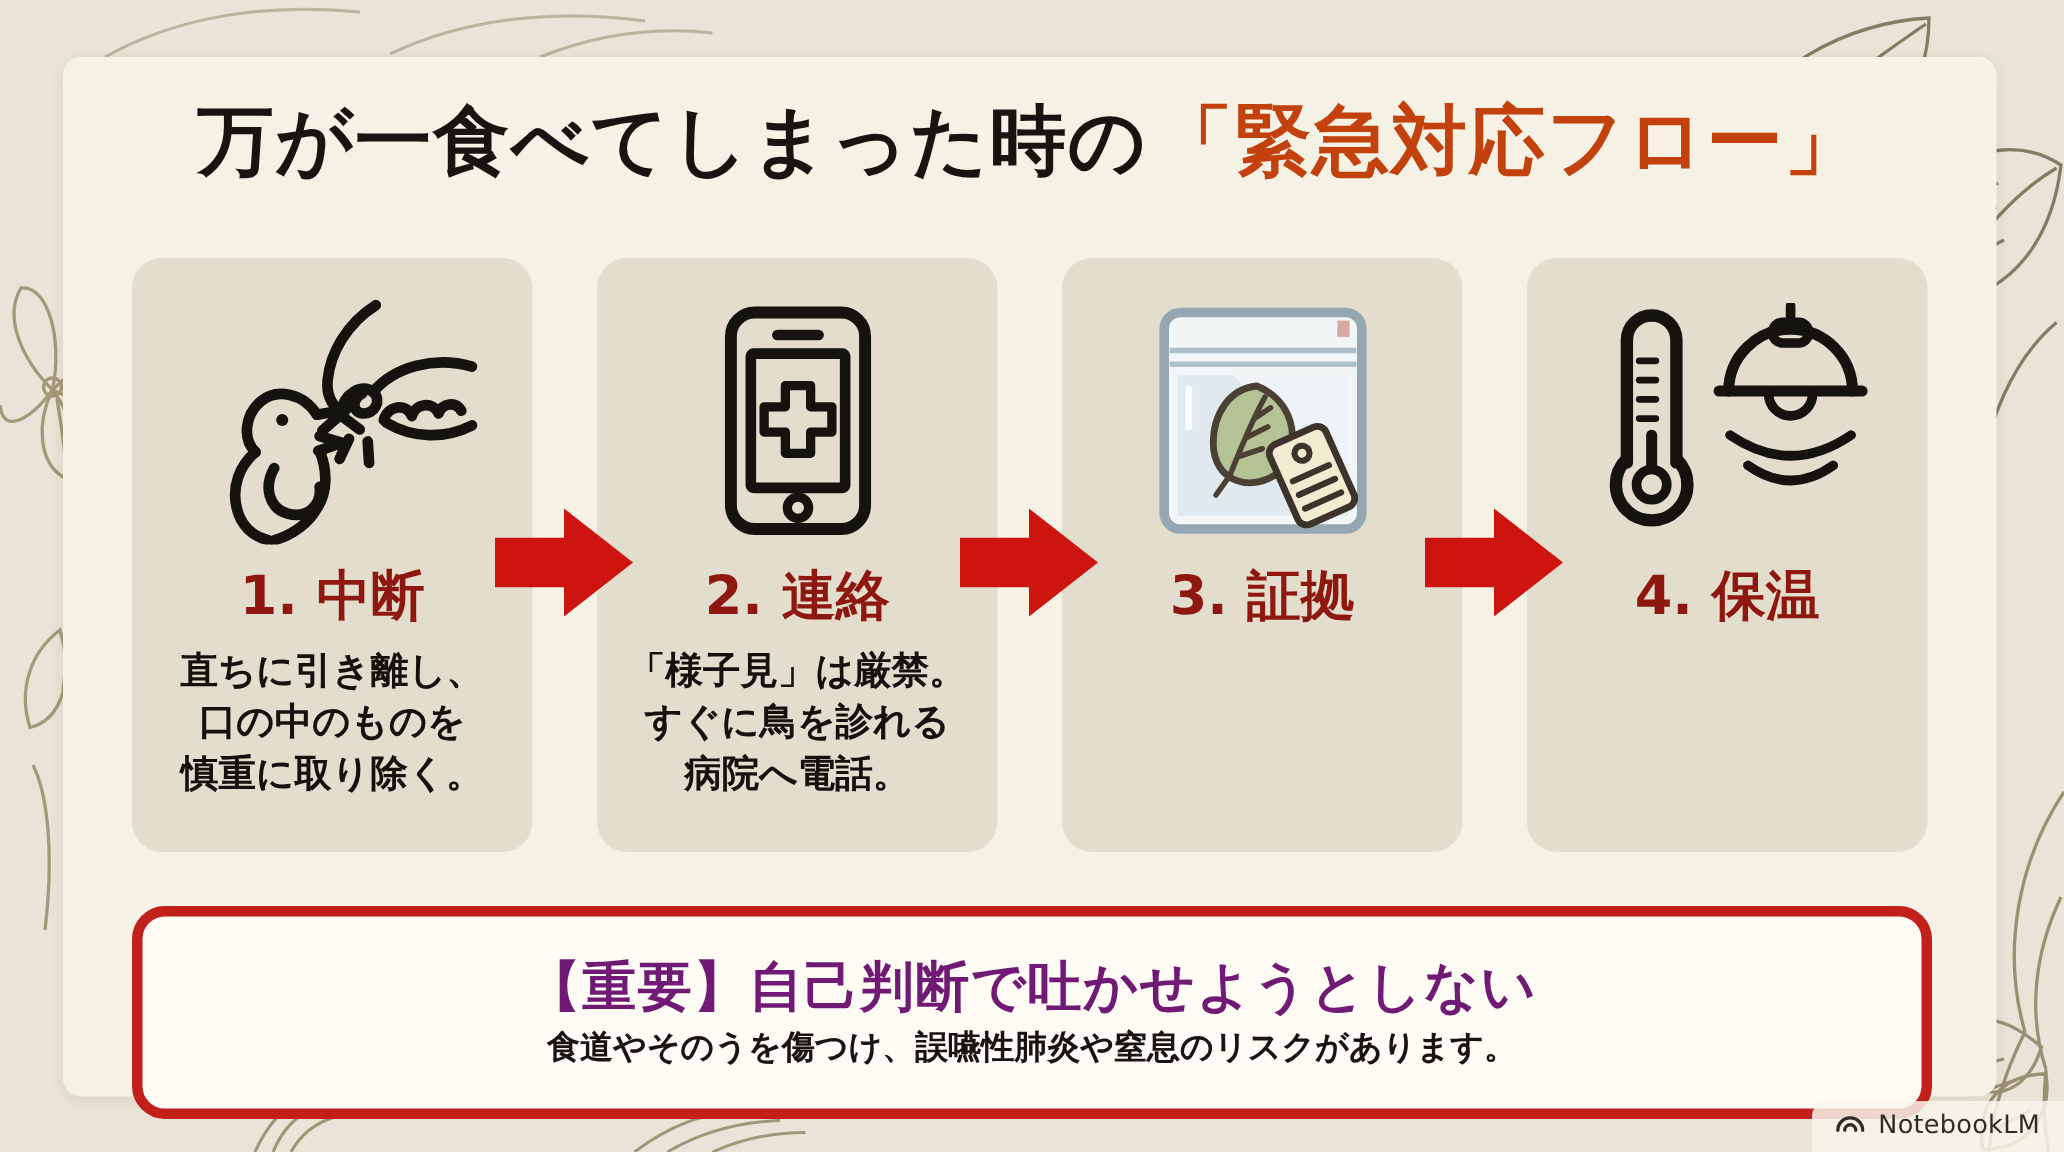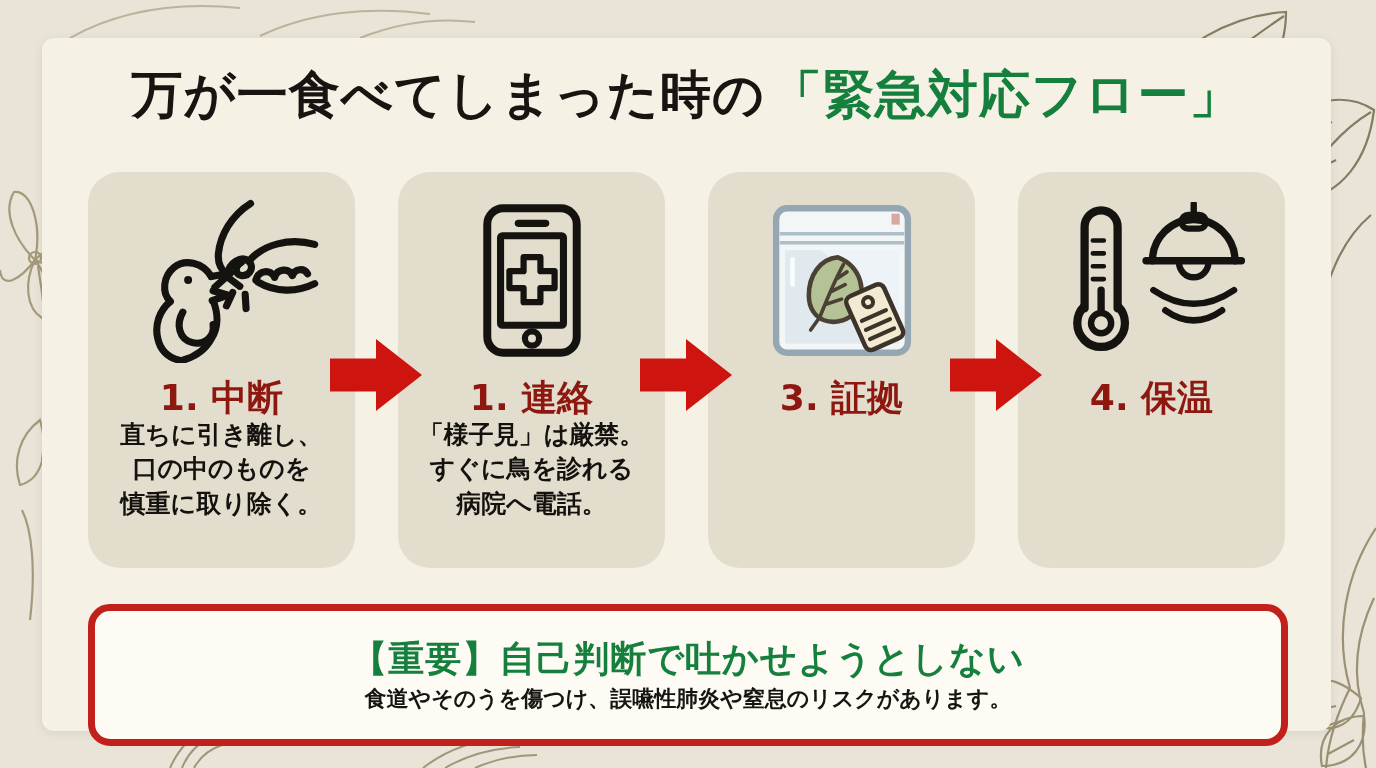--- a/index.html
+++ b/index.html
@@ -17,58 +17,58 @@
   .main-card {
     position:absolute; left:42px; top:38px; width:1289px; height:693px;
     background:#f5f2e5; border-radius:12px; z-index:1;
     box-shadow:0 2px 10px rgba(80,70,40,0.10);
   }
   .page-title {
     margin-top:26px; text-align:center;
     font-size:51px; font-weight:800; line-height:1.2; letter-spacing:1px;
     color:#171411; white-space:nowrap;
   }
-  .page-title .title-red { color:#15803d; margin-left:6px; }
+  .page-title .title-red { color:#c2410c; margin-left:6px; }
 
   
   .step {
     position:absolute; top:134px; width:267px; height:396px;
-    background:#e3ddce; border-radius:32px;
+    background:#e3ddce; border-radius:20px;
     display:flex; flex-direction:column; align-items:center;
     padding-top:22px;
   }
   .step-1 { left:46px; } .step-2 { left:356px; }
   .step-3 { left:666px; } .step-4 { left:976px; }
   .step-icon { height:172px; display:flex; align-items:center; justify-content:center; }
   .step-label {
     margin-top:12px; font-size:36px; font-weight:800; color:#8e1810;
     text-align:center; line-height:1.1; white-space:nowrap;
   }
   .step-desc {
-    font-size:25px; font-weight:700; color:#14120f;
+    margin-top:12px; font-size:25px; font-weight:700; color:#14120f;
     line-height:1.38; text-align:center; white-space:pre-line;
   }
 
   
   .flow-arrow {
     position:absolute; top:301px; width:92px; height:72px; background:#ce140e;
     clip-path:polygon(0 27%, 50% 27%, 50% 0, 100% 50%, 50% 100%, 50% 73%, 0 73%);
     z-index:3;
   }
   .arrow-1 { left:288px; } .arrow-2 { left:598px; } .arrow-3 { left:908px; }
 
   
   .warning-box {
     position:absolute; left:46px; top:566px; width:1200px; height:142px;
     background:#fdfbf4; border:7px solid #c2201a; border-radius:22px;
     display:flex; flex-direction:column; align-items:center; justify-content:center;
     gap:6px; z-index:4;
   }
   .warning-heading {
-    font-size:36px; font-weight:800; color:#15803d; letter-spacing:1px;
+    font-size:36px; font-weight:800; color:#701a75; letter-spacing:1px;
     white-space:nowrap; line-height:1.15;
   }
   .warning-body {
     font-size:22px; font-weight:700; color:#171411; white-space:nowrap; line-height:1.2;
   }
 
   
   .brand-badge {
     position:absolute; right:0; bottom:0; z-index:6;
     display:flex; align-items:center; gap:7px;
@@ -194,21 +194,21 @@
           <g class="icon-stroke" stroke-width="8">
             <path d="M42,23 H73"></path>
             <rect x="22" y="37" width="71" height="101" rx="2"></rect>
           </g>
           <g class="icon-stroke" stroke-width="7">
             <path d="M48,61 h19 v16 h16 v19 h-16 v16 h-19 v-16 h-16 v-19 h16 Z"></path>
             <circle cx="57.5" cy="153" r="8"></circle>
           </g>
         </svg>
       </div>
-      <div class="step-label">1. 連絡</div>
+      <div class="step-label">2. 連絡</div>
       <div class="step-desc">「様子見」は厳禁。
 すぐに鳥を診れる
 病院へ電話。</div>
     </div>
 
     <div class="step step-3">
       <div class="step-icon">
         <svg viewBox="0 0 165 175" width="150" height="159">
           <rect x="10" y="8" width="145" height="159" rx="12" fill="#f2f6f7" stroke="#94a7b2" stroke-width="7"></rect>
           <rect x="20" y="54" width="125" height="103" fill="#dfe9ee"></rect>
@@ -251,14 +251,25 @@
     <div class="flow-arrow arrow-1"></div>
     <div class="flow-arrow arrow-2"></div>
     <div class="flow-arrow arrow-3"></div>
 
     <div class="warning-box">
       <div class="warning-heading">【重要】自己判断で吐かせようとしない</div>
       <div class="warning-body">食道やそのうを傷つけ、誤嚥性肺炎や窒息のリスクがあります。</div>
     </div>
   </div>
 
+  <div class="brand-badge">
+    <span>
+      <svg viewBox="0 0 25 19" width="23" height="18">
+        <g fill="none" stroke="#2e2c28" stroke-width="2.4" stroke-linecap="round">
+          <path d="M3.5,15.5 a9 9 0 0 1 18 0"></path>
+          <path d="M8.5,15.5 a4 4 0 0 1 8 0"></path>
+        </g>
+      </svg>
+    </span>
+    <span class="brand-text">NotebookLM</span>
+  </div>
 
 </div>
 
 </body></html>

